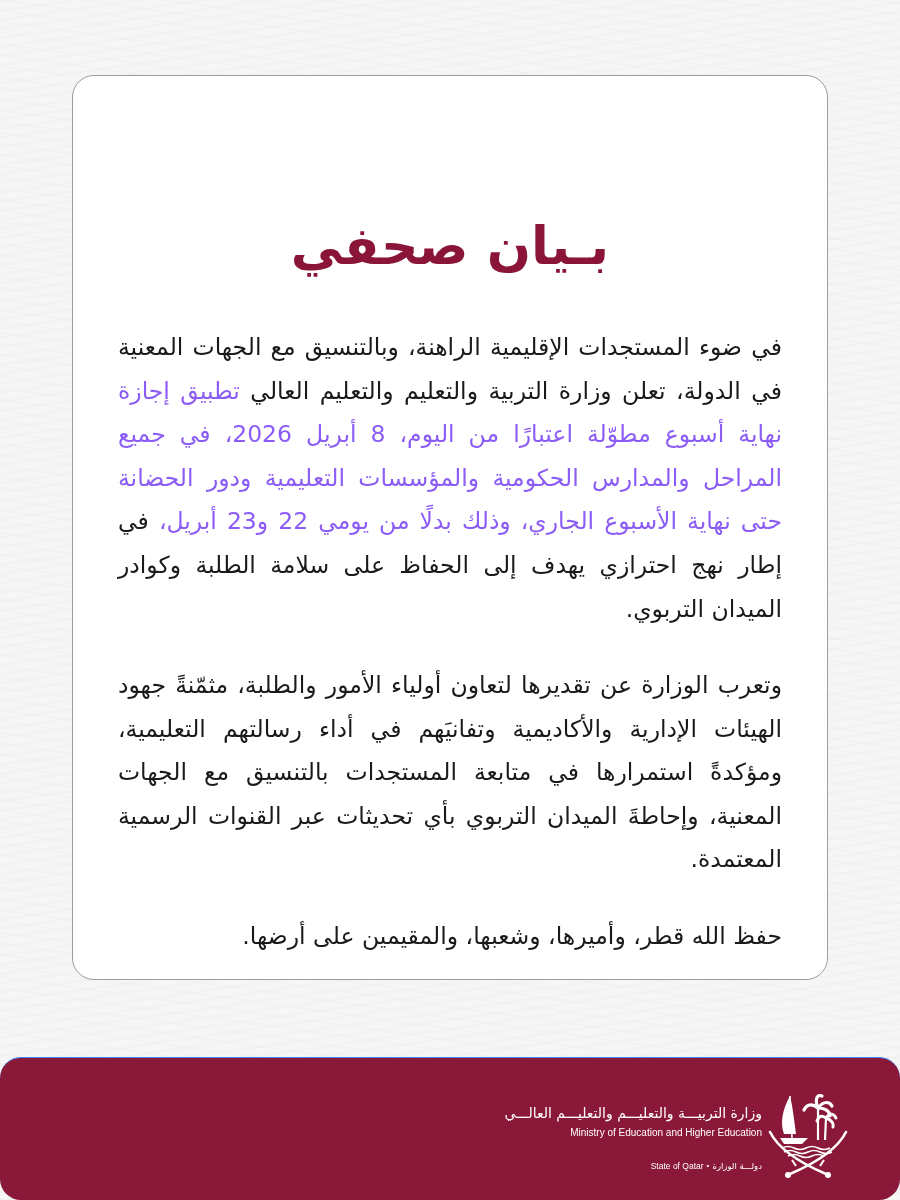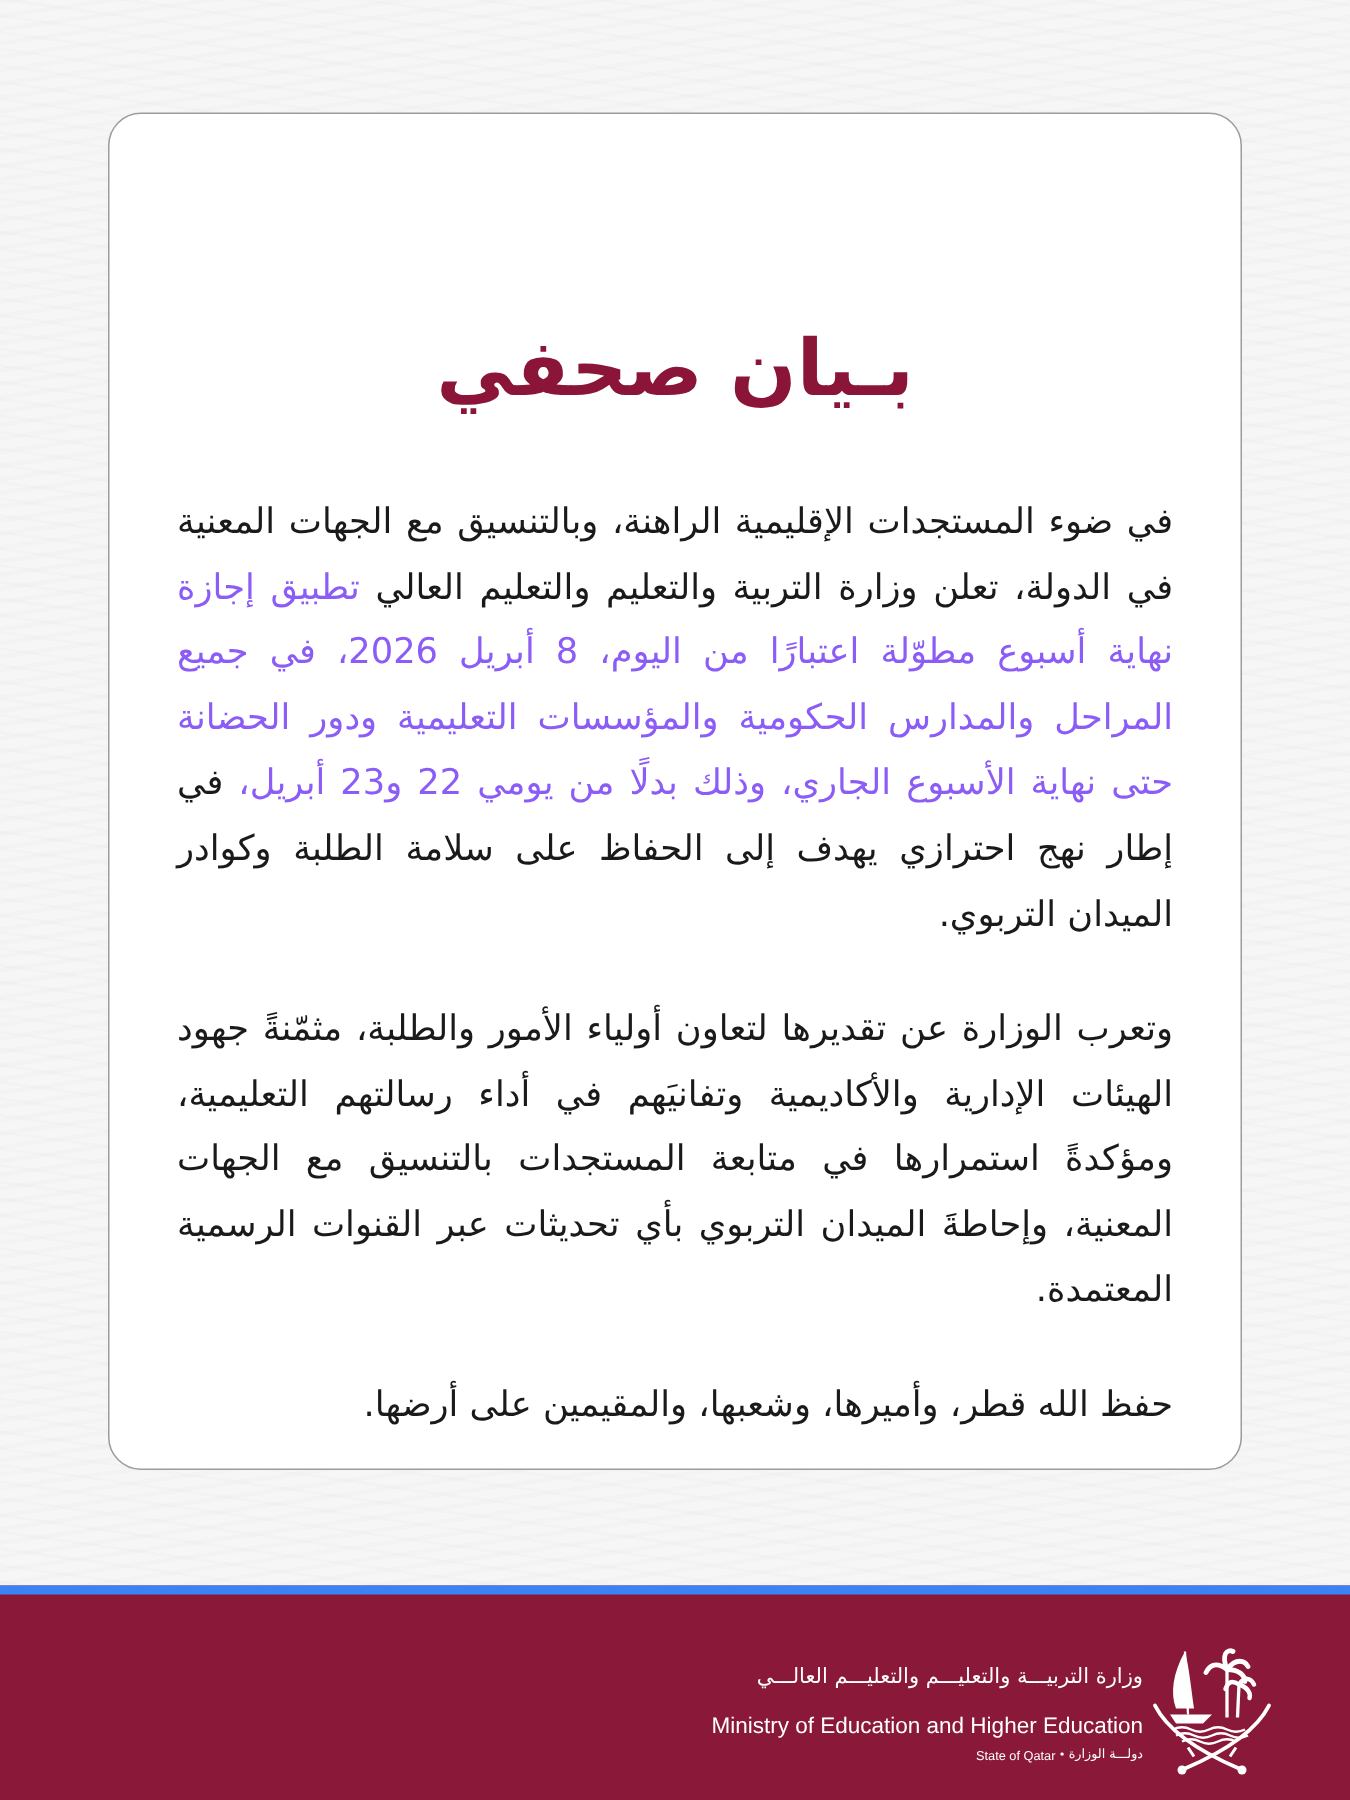--- a/index.html
+++ b/index.html
@@ -51,47 +51,48 @@
     .p2 { top: 664px; }
     .p3 { top: 871px; margin-top: 44px; }
     .hl { color: #8b5cf6; }
     .footer {
       position: absolute;
       left: 0;
       top: 1057px;
       width: 900px;
       height: 143px;
       background: #8a1838;
-      border-top: 6px solid #3b82f6;
+      border-top: 1px solid #3b82f6;
+      border-radius: 21px;
     }
     .logo-text {
       position: absolute;
       right: 138px;
       top: 46px;
       text-align: right;
       color: #ffffff;
     }
     .logo-ar {
       direction: rtl;
       font-family: "DejaVu Sans", sans-serif;
       font-size: 14px;
       line-height: 18px;
       letter-spacing: 0.3px;
     }
     .logo-en {
       font-family: "Liberation Sans", sans-serif;
-      font-size: 15px;
+      font-size: 10px;
       line-height: 19px;
-      margin-top: 14px;
+      margin-top: 1px;
     }
     .logo-state {
       font-family: "Liberation Sans", sans-serif;
       font-size: 8.5px;
       line-height: 14px;
-      margin-top: 3px;
+      margin-top: 17px;
       display: flex;
       justify-content: flex-end;
       gap: 3px;
       align-items: center;
     }
     .logo-state .ar { direction: rtl; font-family: "DejaVu Sans", sans-serif; }
     .logo-state .dot { font-size: 8px; }
     .emblem {
       position: absolute;
       right: 52px;

